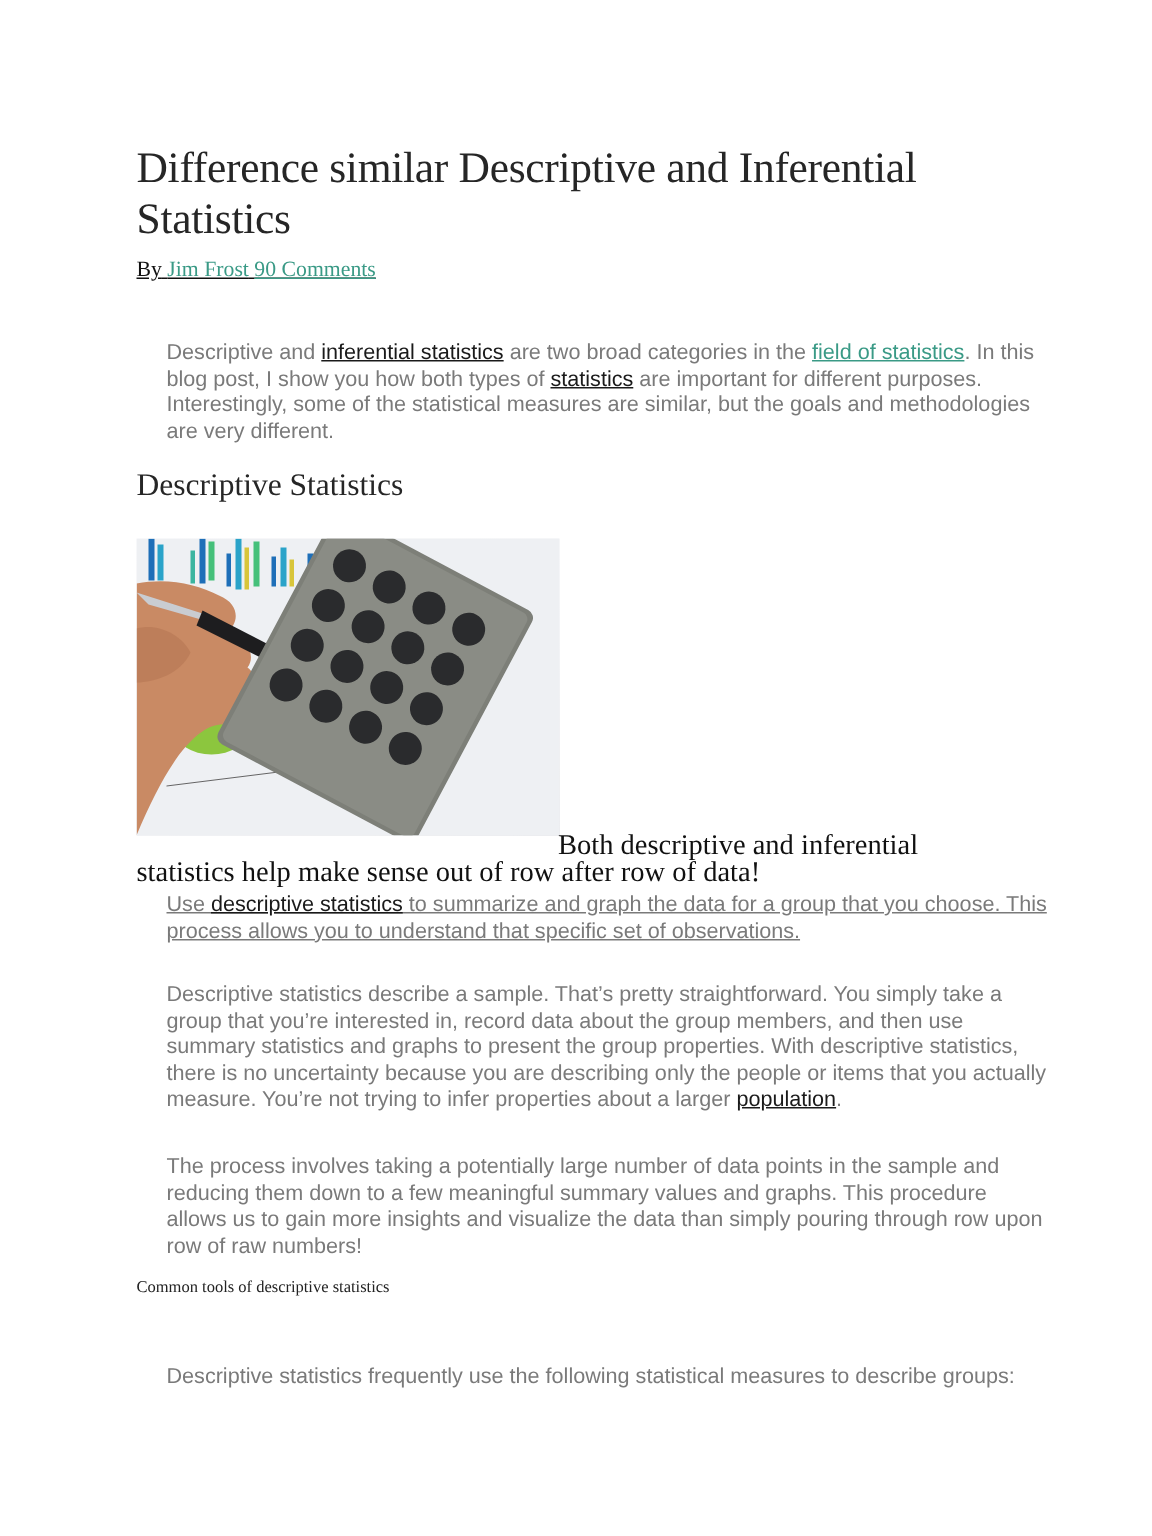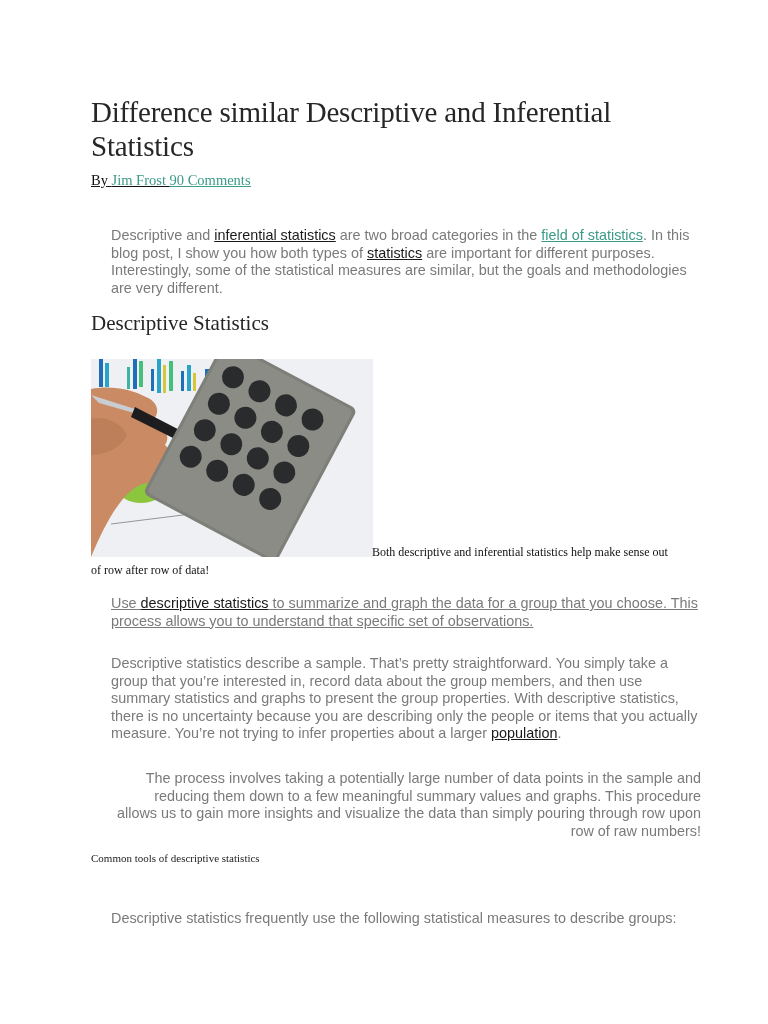--- a/index.html
+++ b/index.html
@@ -80,24 +80,24 @@
       left: 91px;
       top: 359px;
       width: 282px;
       height: 198px;
       overflow: hidden;
       background: linear-gradient(160deg, #f4f5f7 0%, #e9ebee 55%, #d9dbdf 100%);
     }
     .caption {
       position: absolute;
       left: 91px;
-      top: 543px;
+      top: 555px;
       width: 580px;
       font-family: "Liberation Serif", "DejaVu Serif", serif;
-      font-size: 12px;
+      font-size: 19px;
       line-height: 18px;
       color: #111;
       text-indent: 281px;
     }
   </style>
 </head>
 <body>
 
 <h1 class="title">Difference similar Descriptive and Inferential Statistics</h1>
 
@@ -185,17 +185,17 @@
     </g>
   </svg>
 </div>
 
 <div class="caption">Both descriptive and inferential statistics help make sense out of row after row of data!</div>
 
 <p class="para" style="top:580px;text-decoration:underline;"><span>Use </span><a class="dark" href="#">descriptive statistics</a><span> to summarize and graph the data for a group that you choose. This process allows you to understand that specific set of observations.</span></p>
 
 <p class="para" style="top:640px;"><span>Descriptive statistics describe a sample. That’s pretty straightforward. You simply take a group that you’re interested in, record data about the group members, and then use summary statistics and graphs to present the group properties. With descriptive statistics, there is no uncertainty because you are describing only the people or items that you actually measure. You’re not trying to infer properties about a larger </span><a class="dark" href="#">population</a><span>.</span></p>
 
-<p class="para" style="top:755px;text-align:right;">The process involves taking a potentially large number of data points in the sample and reducing them down to a few meaningful summary values and graphs. This procedure allows us to gain more insights and visualize the data than simply pouring through row upon row of raw numbers!</p>
+<p class="para" style="top:755px;">The process involves taking a potentially large number of data points in the sample and reducing them down to a few meaningful summary values and graphs. This procedure allows us to gain more insights and visualize the data than simply pouring through row upon row of raw numbers!</p>
 
 <h3 class="h3">Common tools of descriptive statistics</h3>
 
 <p class="para" style="top:895px;">Descriptive statistics frequently use the following statistical measures to describe groups:</p>
 
 </body></html>

